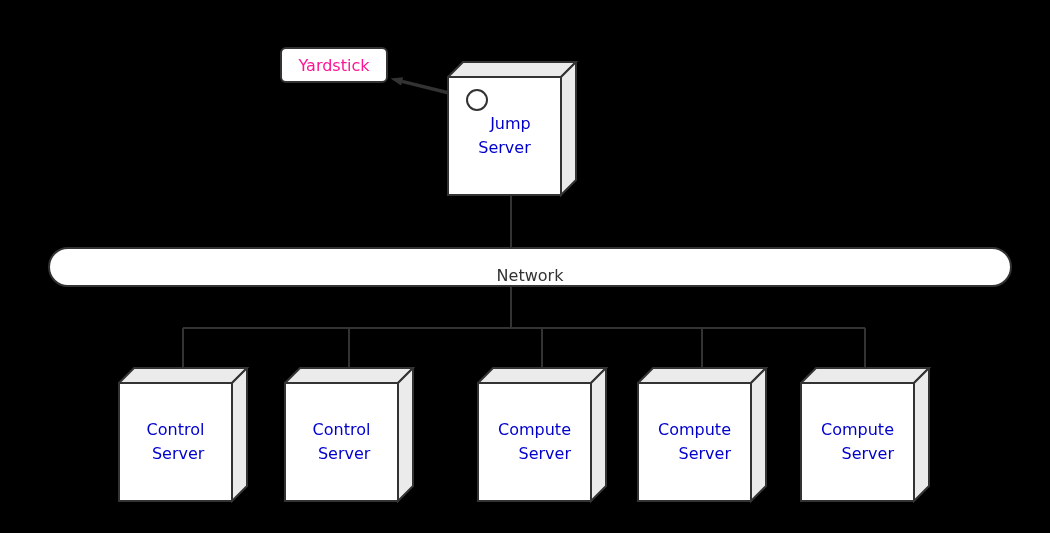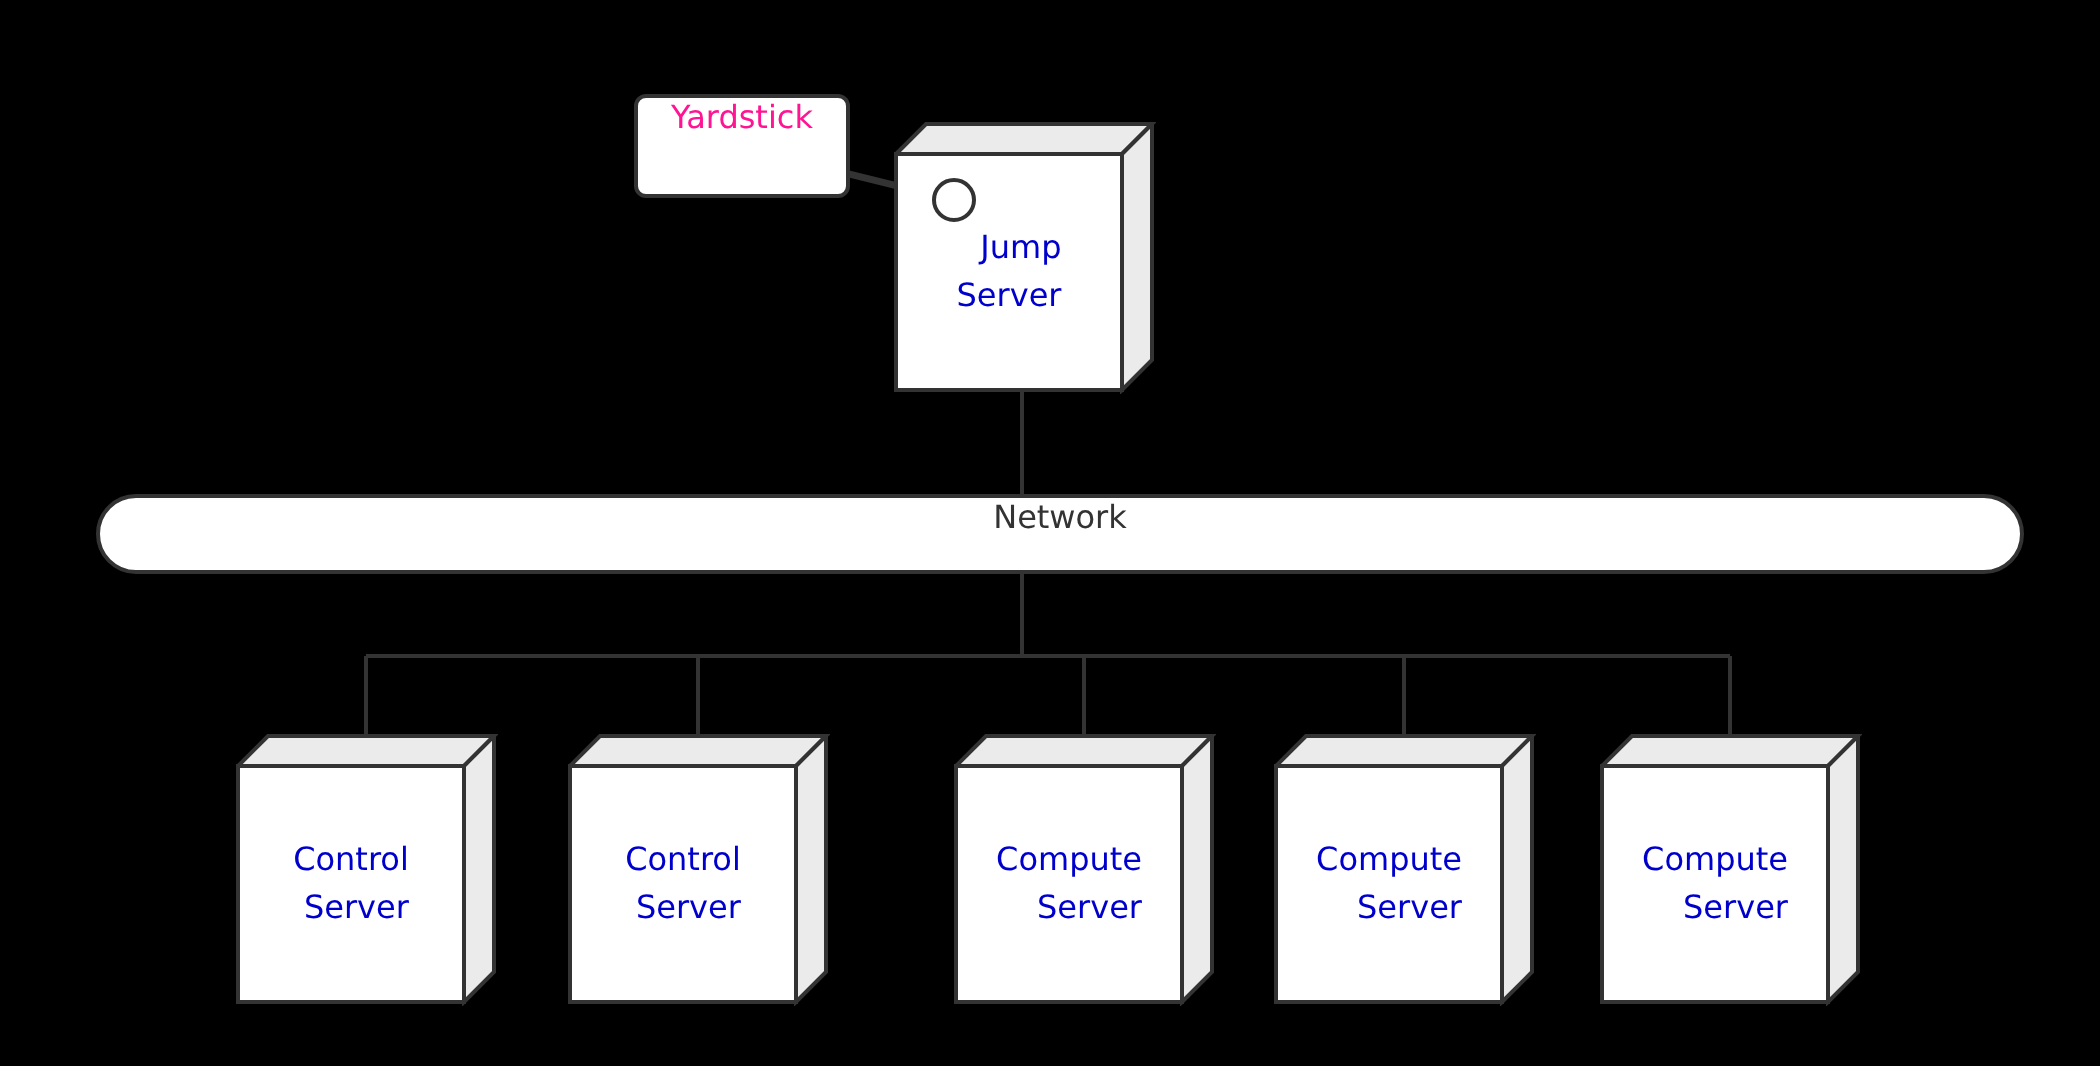--- a/index.html
+++ b/index.html
@@ -22,34 +22,34 @@
   .port { fill:var(--c-node_fill,#ffffff); stroke:var(--c-node_border,#333333); stroke-width:2; }
   .node3d .label {
     position:absolute; left:1px; top:16px; width:113px; height:118px;
     display:flex; align-items:center; justify-content:center;
     text-align:right; white-space:pre-line;
     font-size:16px; line-height:24px;
     color:var(--c-server_label,#0000cd);
   }
 
   .yardstick {
-    position:absolute; left:280px; top:47px; width:108px; height:52px;
+    position:absolute; left:280px; top:47px; width:108px; height:36px;
     background:var(--c-node_fill,#ffffff);
     border:2px solid var(--c-node_border,#333333);
     border-radius:6px;
-    display:flex; justify-content:center;
-    font-size:16px; color:var(--c-yardstick_label,#ff1493);margin-left:37px;
+    display:flex; align-items:center; justify-content:center;
+    font-size:16px; color:var(--c-yardstick_label,#ff1493);
   }
 
   .network-pill {
     position:absolute; left:48px; top:247px; width:964px; height:40px;
     background:var(--c-node_fill,#ffffff);
     border:2px solid var(--c-node_border,#333333);
     border-radius:20px;
-    display:flex; align-items:flex-start; justify-content:center;
+    display:flex; align-items:flex-end; justify-content:center;
     font-size:16px; color:var(--c-network_label,#333333);
   }
 </style>
 </head>
 <body>
 
 <div class="stage">
 
   <svg class="wires">
 

